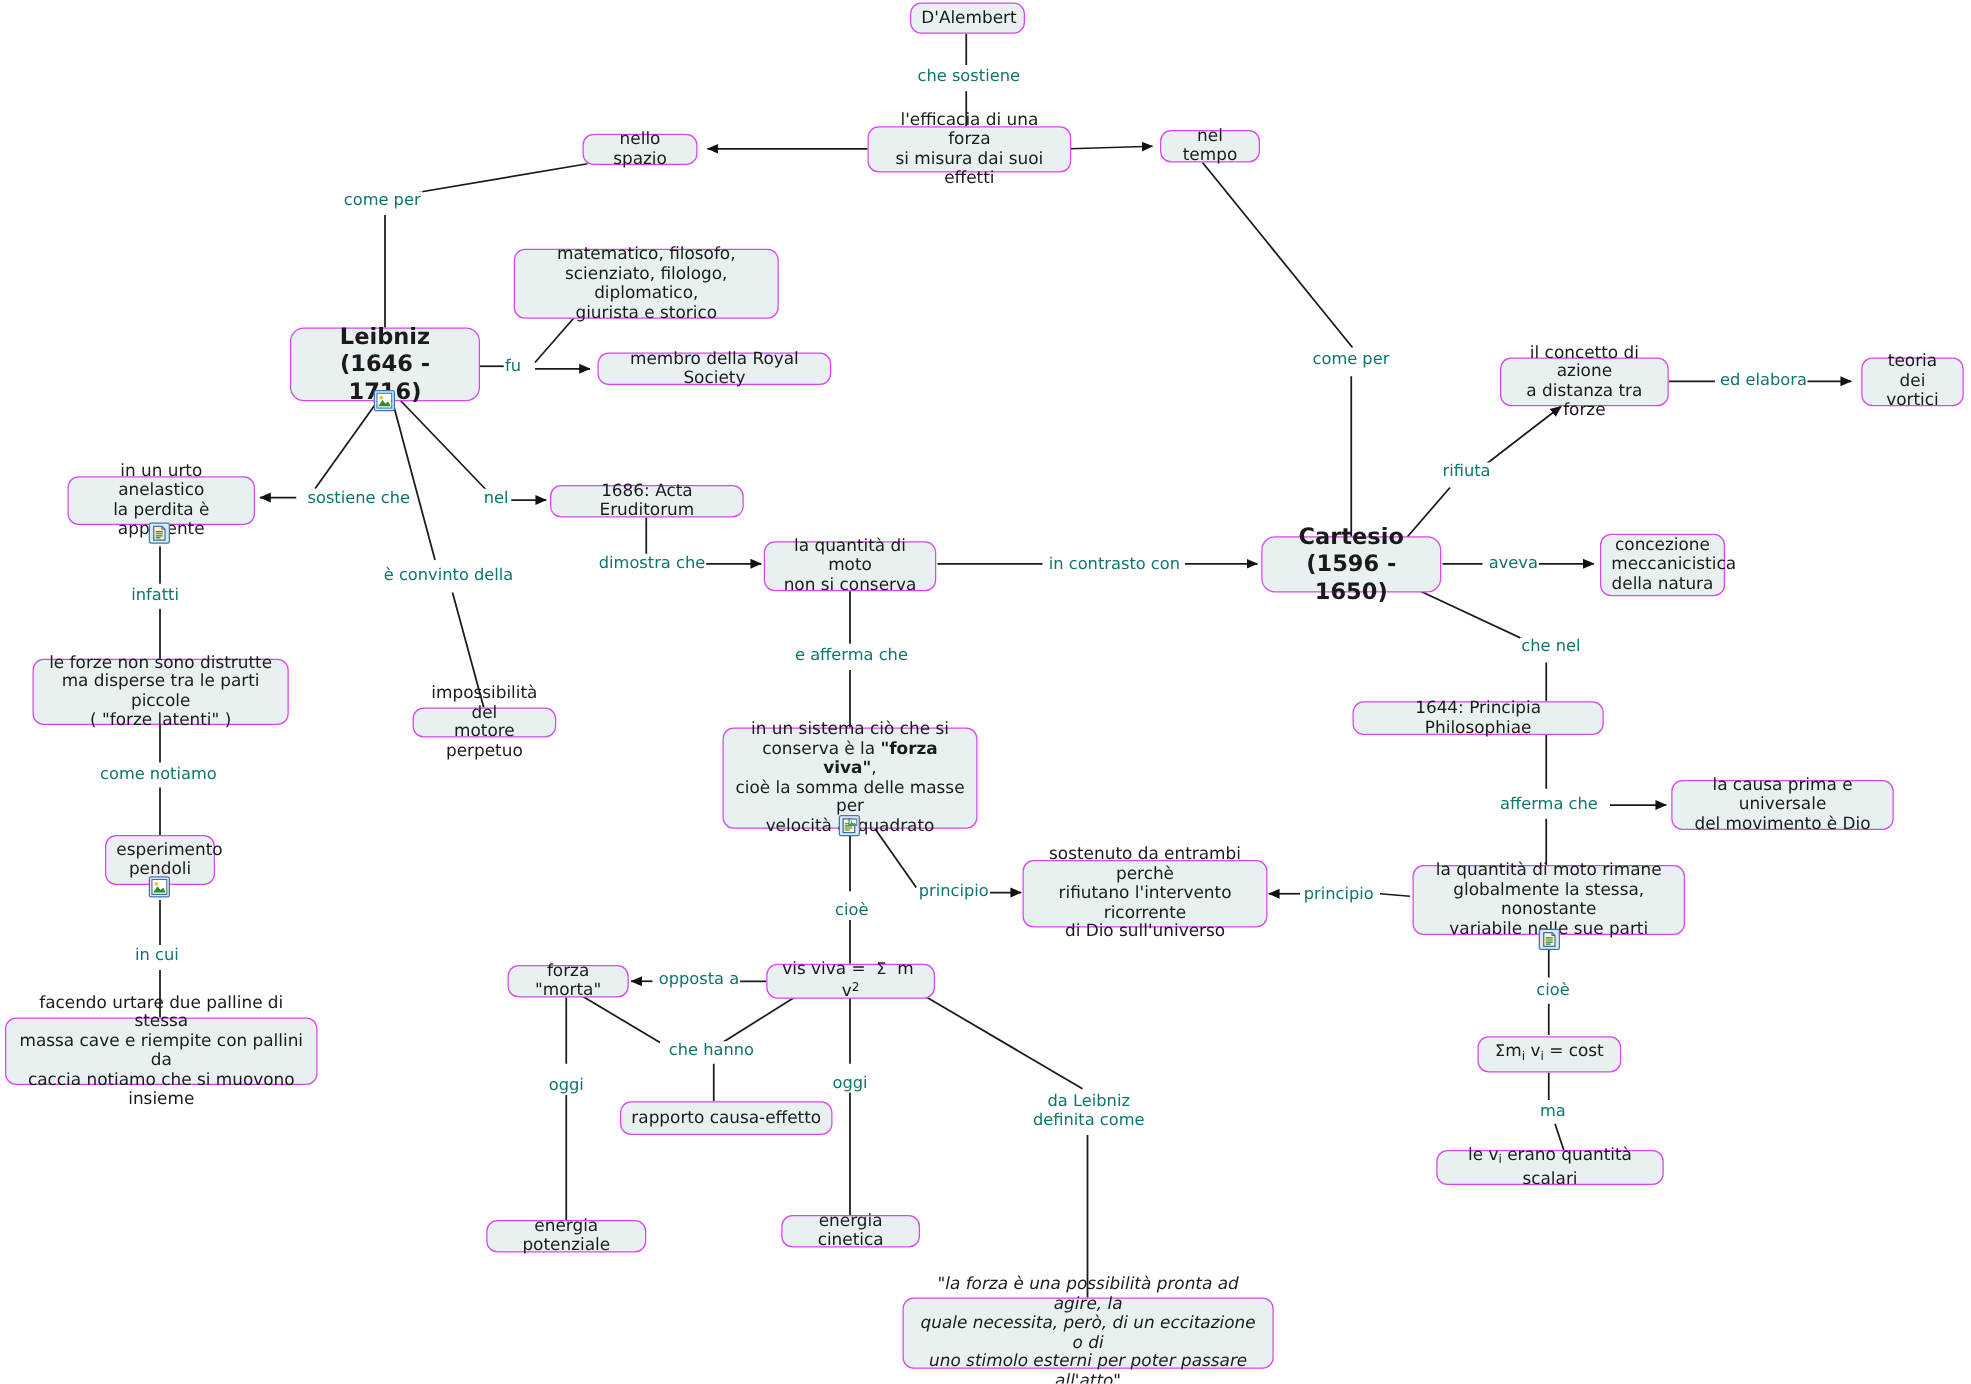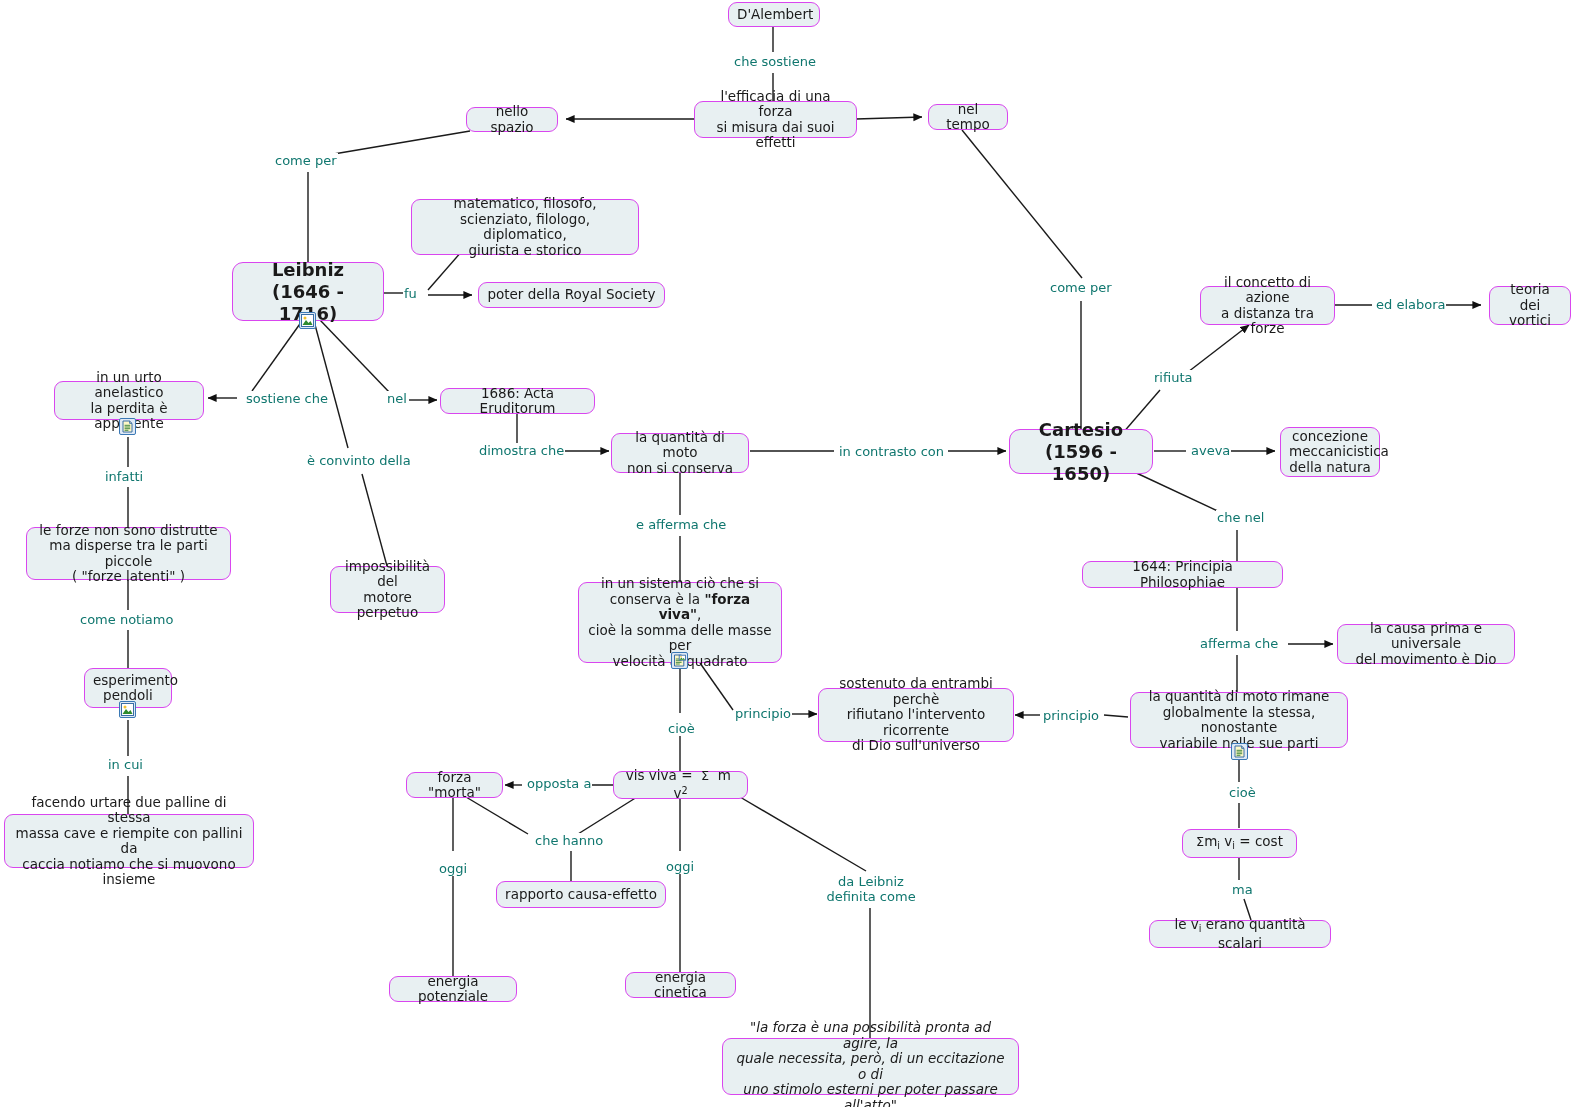--- a/index.html
+++ b/index.html
@@ -211,26 +211,26 @@
     <span class="txt">Leibniz<br>(1646 - 1716)</span>
   </div>
   <div class="badge" style="left:299px; top:312px;">
     <svg width="13" height="13" viewBox="0 0 13 13" aria-hidden="true">
       <rect x="0.5" y="0.5" width="12" height="12" fill="#ffffff" stroke="#3a6ea5" stroke-width="1"></rect>
       <circle cx="4" cy="4" r="1.5" fill="#f2c230"></circle>
       <path d="M1.5 11 L5 6 L7.5 9 L9.5 7 L11.5 11 z" fill="#2e8b2e"></path>
     </svg>
   </div>
 
-  <div class="node" style="left:411px; top:199px; width:228px; height:56px;">
+  <div class="node" style="left:411px; top:199px; width:212px; height:56px;">
     <span class="txt">matematico, filosofo,<br>scienziato, filologo, diplomatico,<br>giurista e storico</span>
   </div>
 
   <div class="node" style="left:478px; top:282px; width:187px; height:26px;">
-    <span class="txt">poter della Royal Society</span>
+    <span class="txt">membro della Royal Society</span>
   </div>
 
   <div class="node" style="left:54px; top:381px; width:150px; height:39px;">
     <span class="txt">in un urto anelastico<br>la perdita è apparente</span>
   </div>
   <div class="badge" style="left:119px; top:418px;">
     <svg width="13" height="13" viewBox="0 0 13 13" aria-hidden="true">
       <path d="M2 1 H8.6 L11 3.4 V12 H2 Z" fill="#fdf7c8" stroke="#3a6ea5" stroke-width="1"></path>
       <path d="M8.6 1 V3.4 H11" fill="none" stroke="#3a6ea5" stroke-width="0.9"></path>
       <g stroke="#2f7d32" stroke-width="0.9">
@@ -243,21 +243,21 @@
   </div>
 
   <div class="node" style="left:440px; top:388px; width:155px; height:26px;">
     <span class="txt">1686: Acta Eruditorum</span>
   </div>
 
   <div class="node" style="left:26px; top:527px; width:205px; height:53px;">
     <span class="txt">le forze non sono distrutte<br>ma disperse tra le parti piccole<br>( "forze latenti" )</span>
   </div>
 
-  <div class="node" style="left:330px; top:566px; width:115px; height:47px;">
+  <div class="node" style="left:330px; top:566px; width:115px; height:24px;">
     <span class="txt">impossibilità del<br>motore perpetuo</span>
   </div>
 
   <div class="node" style="left:84px; top:668px; width:88px; height:40px;">
     <span class="txt">esperimento<br>pendoli</span>
   </div>
   <div class="badge" style="left:119px; top:701px;">
     <svg width="13" height="13" viewBox="0 0 13 13" aria-hidden="true">
       <rect x="0.5" y="0.5" width="12" height="12" fill="#ffffff" stroke="#3a6ea5" stroke-width="1"></rect>
       <circle cx="4" cy="4" r="1.5" fill="#f2c230"></circle>

